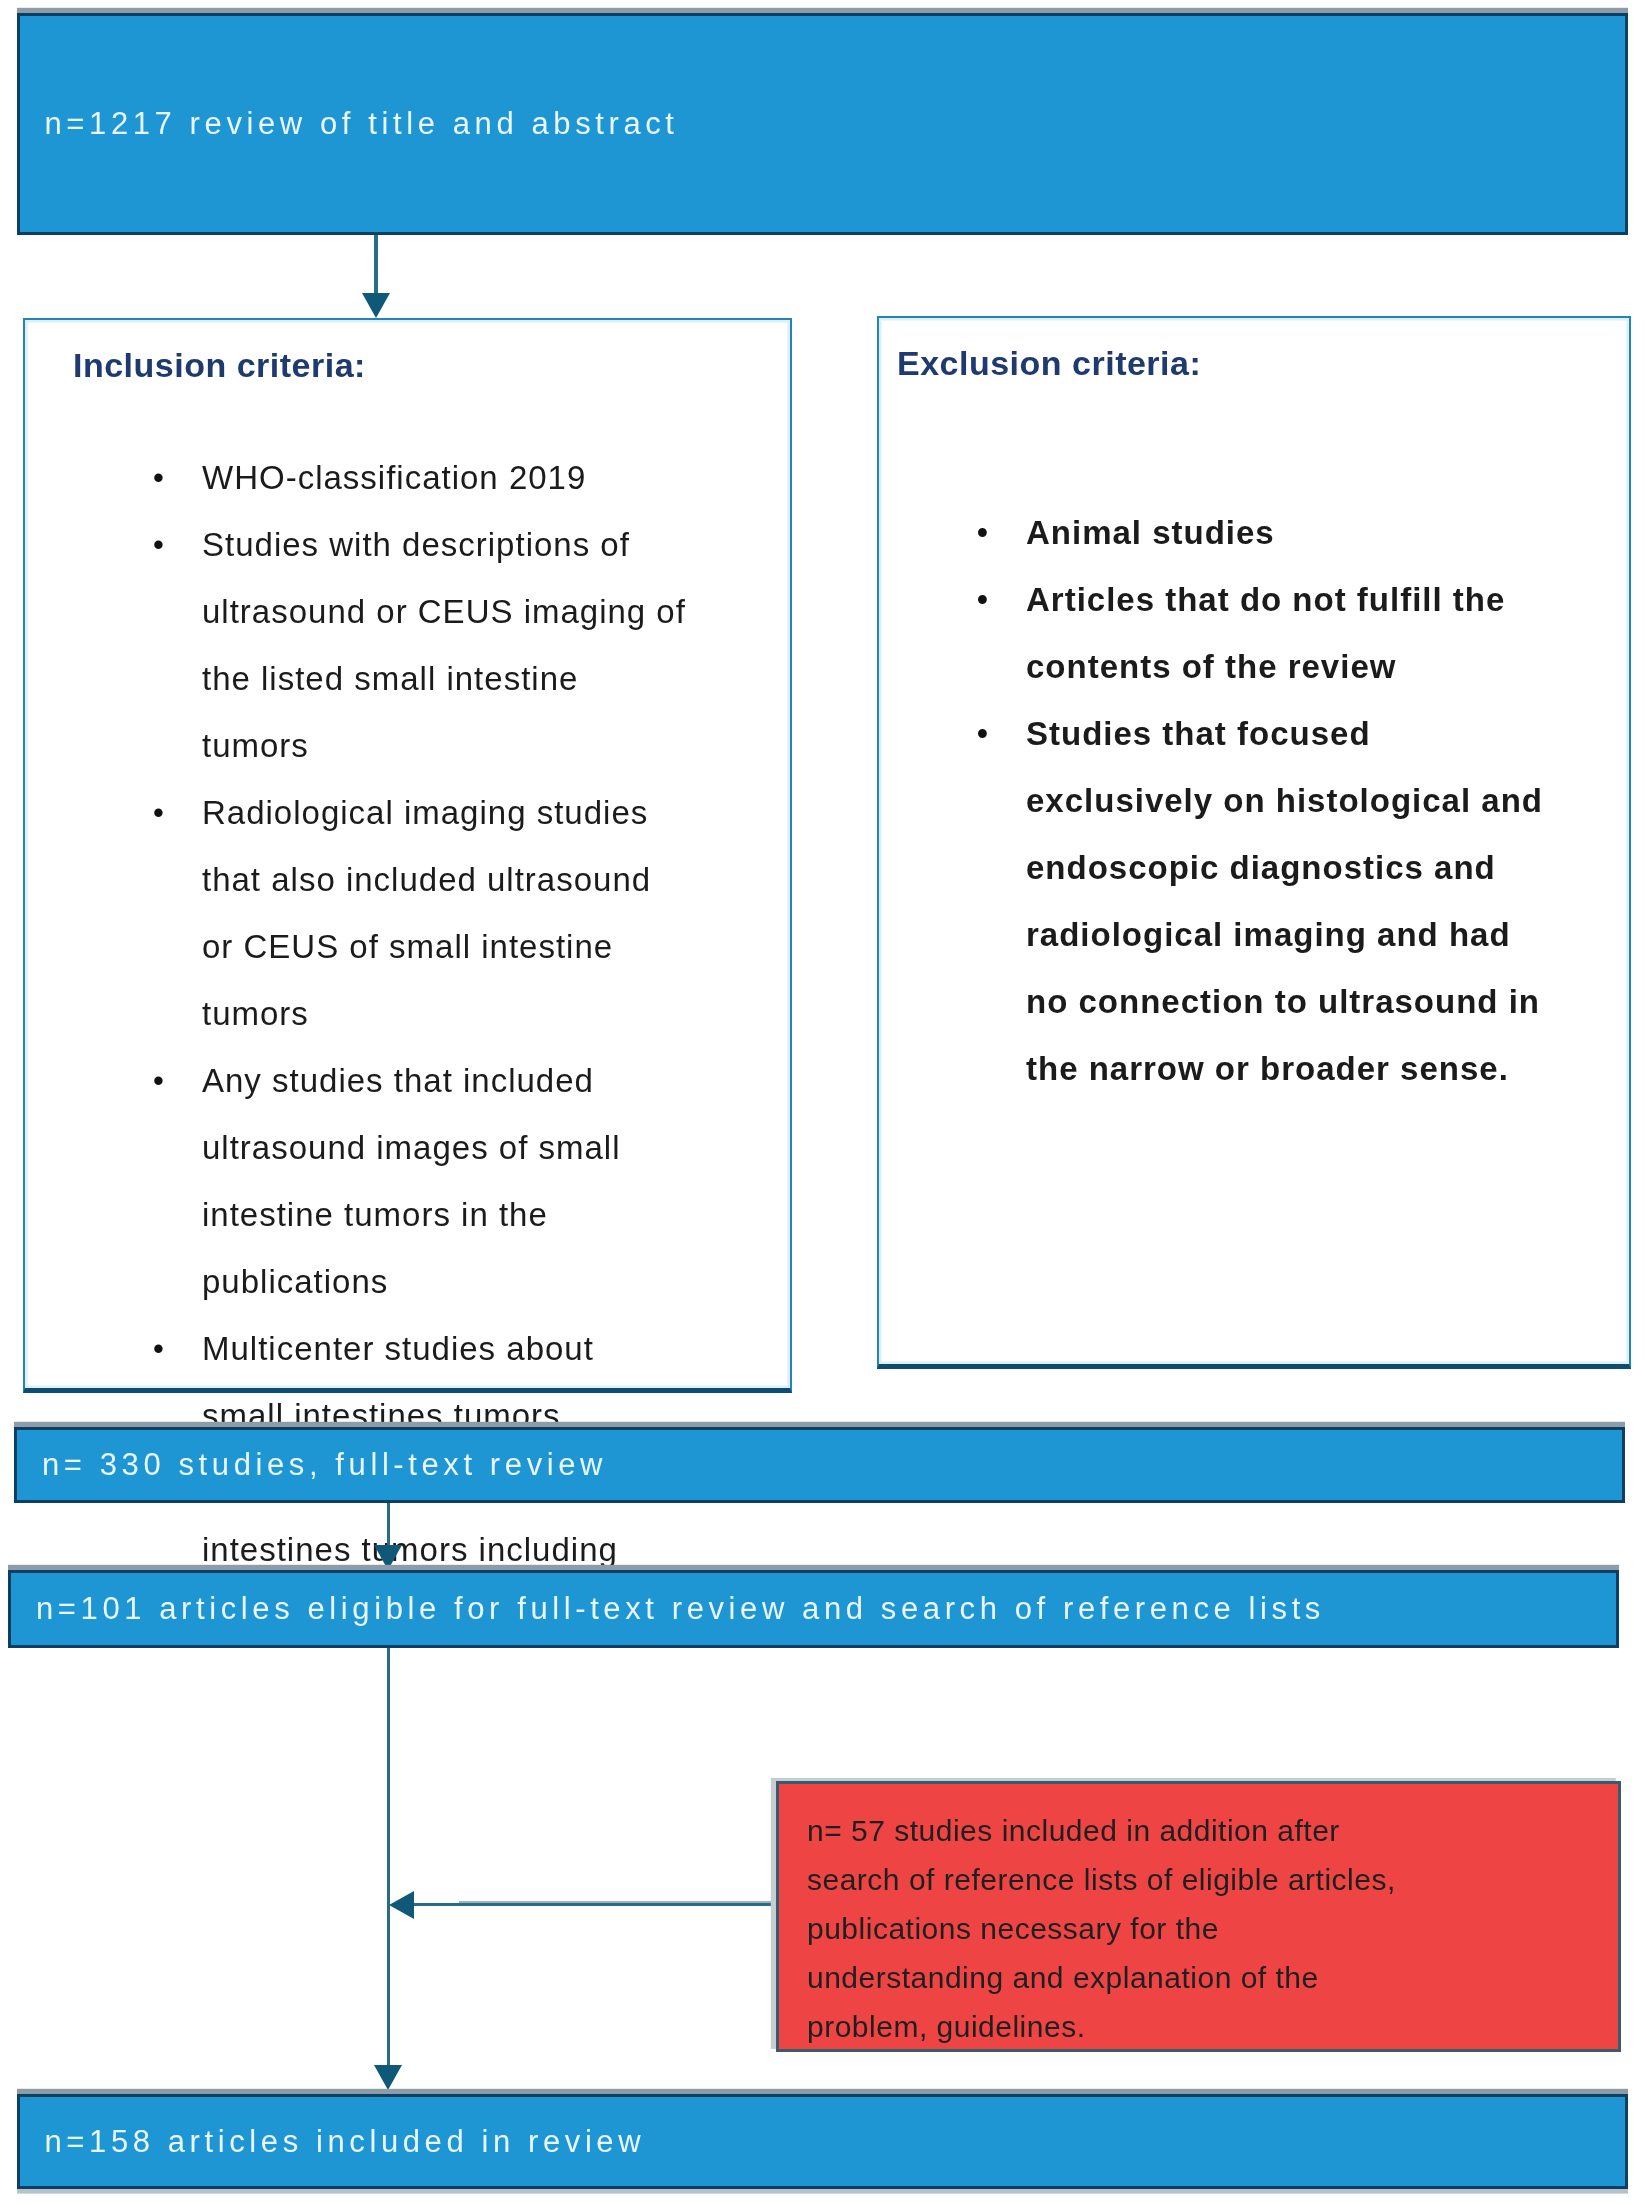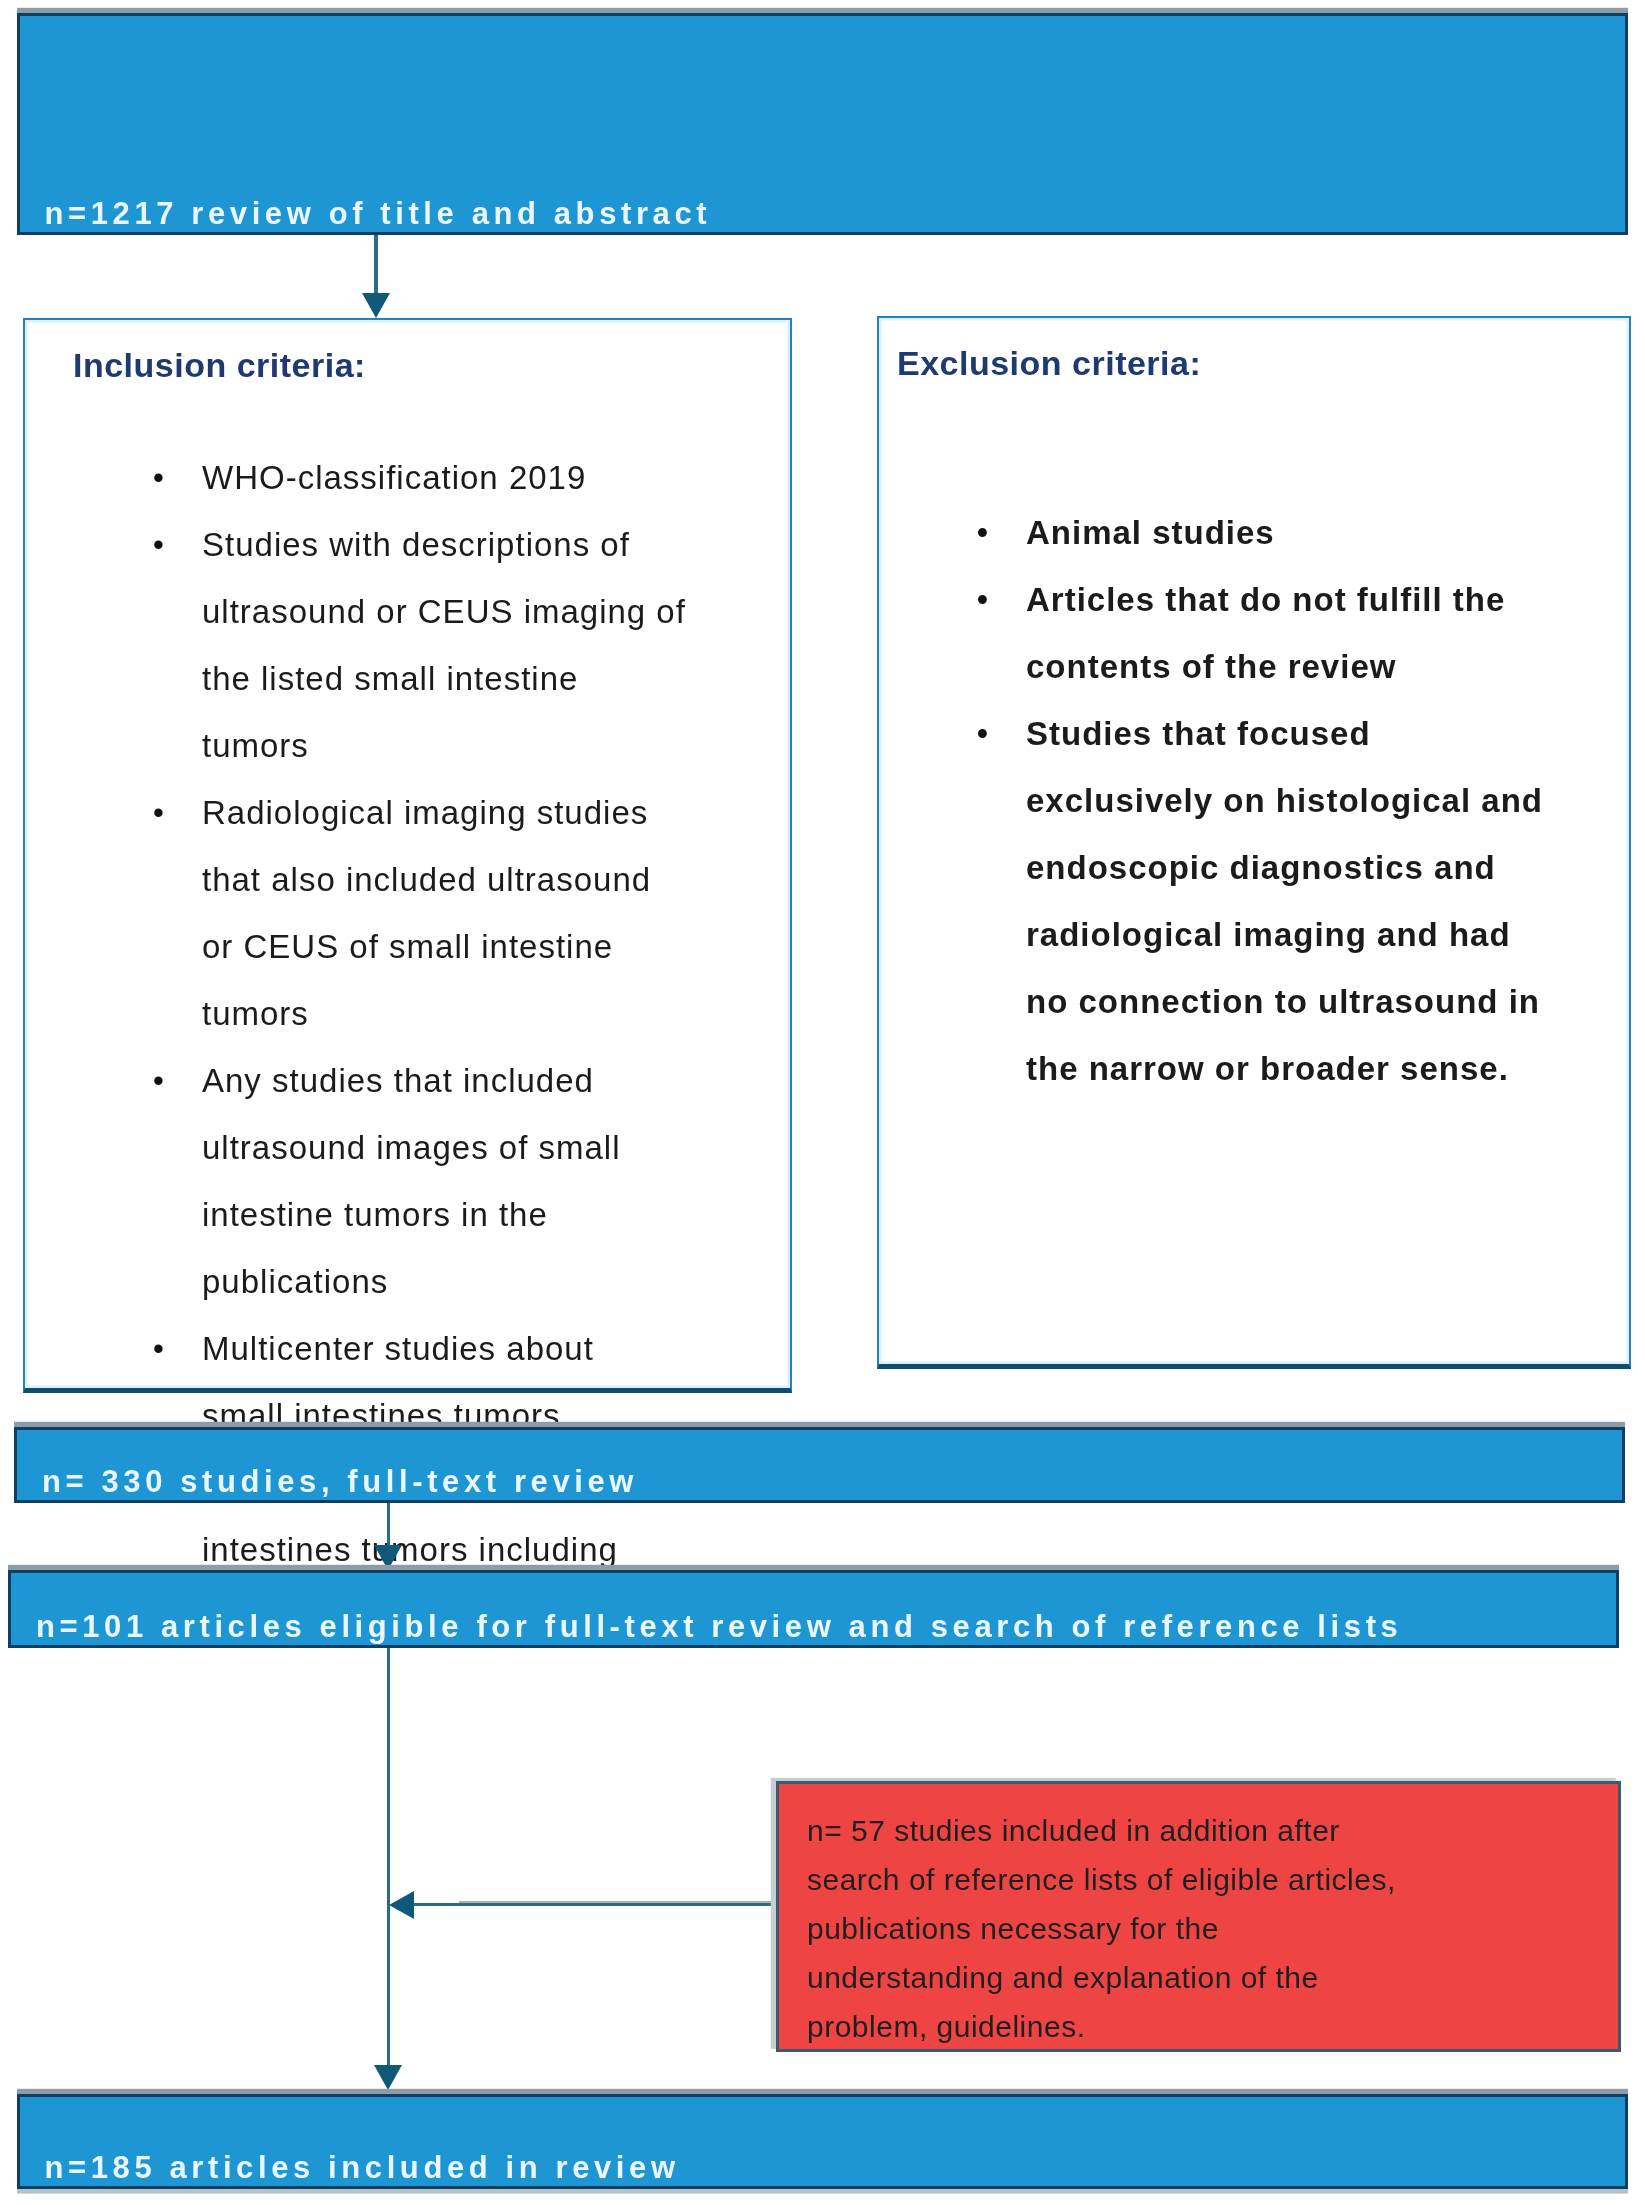--- a/index.html
+++ b/index.html
@@ -15,26 +15,25 @@
   }
 
   
   .bar {
     position: absolute;
     background: #1f96d4;
     border: 3.6px solid #0d3f63;
     box-shadow: 0 -5.2px 0 #8d9ca6;
     color: #eaf6fd;
     display: flex;
-    align-items: flex-end;
+    align-items: center;
     padding-left: 25px;
     font-size: 31px;
     letter-spacing: 4.6px;
     white-space: nowrap;
-    font-weight: bold;
   }
   #box1217 { left: 16.5px;  top: 13px;   width: 1611px; height: 222px; }
   #box330  { left: 14px;  top: 1427px; width: 1611px; height: 76px; }
   #box101  { left: 8px;  top: 1570px; width: 1611px; height: 78px; }
   #box158  { left: 16.5px;  top: 2094px; width: 1611px; height: 95px;
              box-shadow: 0 -5.2px 0 #8d9ca6, 0 4.6px 0 #b6c2c9; }
 
   
   .criteria {
     position: absolute;
@@ -196,17 +195,17 @@
 
   <div id="boxWhite">
     <div class="note-text">n= 57 studies included in addition after
 search of reference lists of eligible articles,
 publications necessary for the
 understanding and explanation of the
 problem, guidelines.</div>
   </div>
 
   <div class="bar" id="box158">
-    <span>n=185 articles included in review</span>
+    <span>n=158 articles included in review</span>
   </div>
 
 </div>
 
 
 </body></html>

